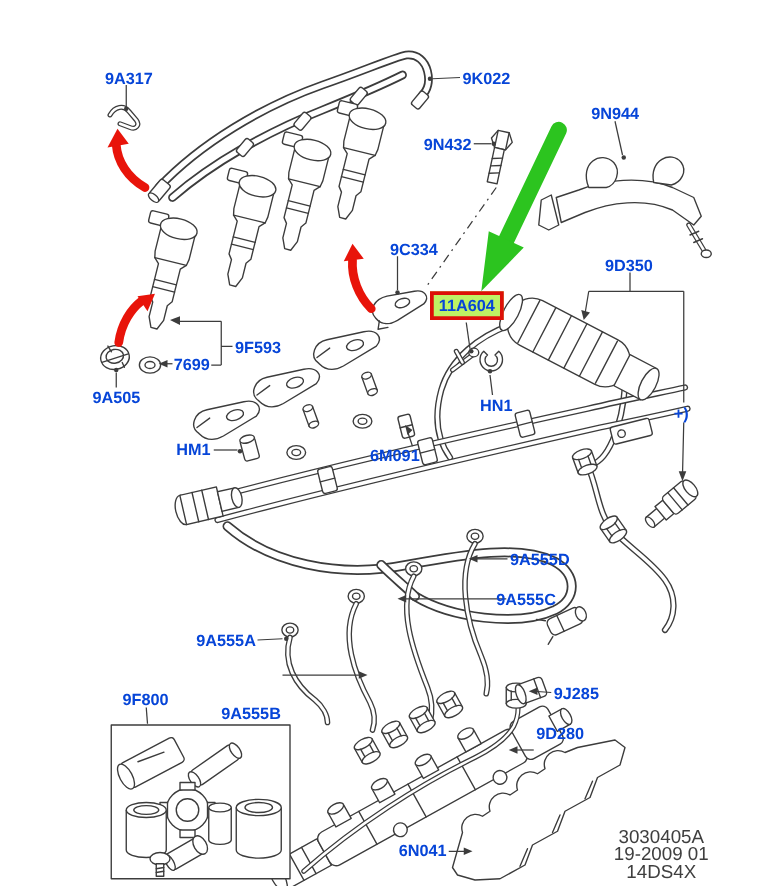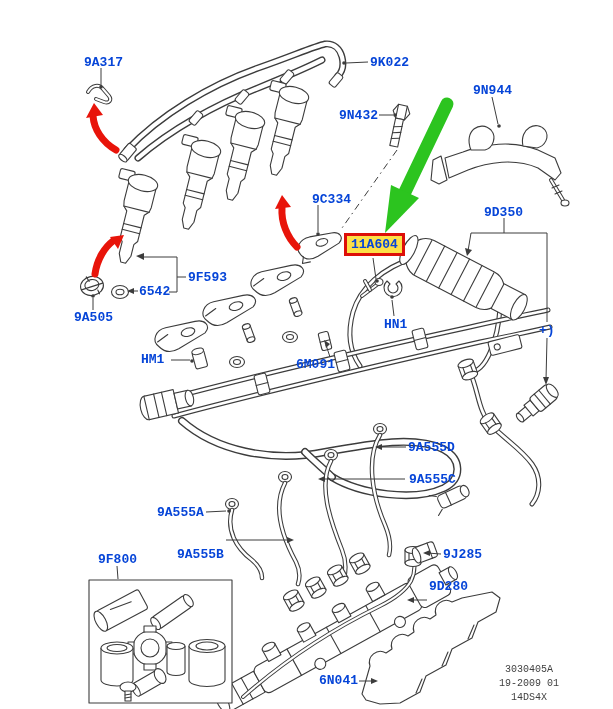--- a/index.html
+++ b/index.html
@@ -6,21 +6,21 @@
     --label-blue:#0645d8;
     --arrow-red:#e8140a;
     --arrow-green:#2cc41f;
     --highlight-box-red:#dd0f08;
     --line-gray:#3c3c3c;
     --doc-text:#3f3f3f;
     --background:#ffffff;
   }
   html,body{margin:0;padding:0;background:var(--background);}
   #stage{position:relative;width:613px;height:709px;background:var(--background);overflow:hidden;
-         font-family:Liberation Mono, monospace;}
+         font-family:Liberation Sans, sans-serif;}
   #lineart{position:absolute;left:0;top:0;}
   
   .ln{stroke:var(--line-gray);stroke-width:1.1;fill:none;stroke-linecap:round;stroke-linejoin:round;}
   .pt{stroke:var(--line-gray);stroke-width:1.1;fill:#fff;stroke-linejoin:round;}
   .to{stroke:var(--line-gray);fill:none;stroke-linecap:round;}
   .ti{stroke:#fff;fill:none;stroke-linecap:round;}
   .w8{stroke-width:8}.w52{stroke-width:5.2}
   .w7{stroke-width:7}.w42{stroke-width:4.2}
   .w5{stroke-width:5}.w28{stroke-width:2.8}
   .w45{stroke-width:4.5}.w24{stroke-width:2.4}
@@ -29,23 +29,23 @@
   .dash{stroke:var(--line-gray);stroke-width:1;fill:none;stroke-dasharray:7 4 1.5 4;}
   .dot{fill:var(--line-gray);stroke:none;}
   .ah{fill:var(--line-gray);stroke:none;}
   .rs{stroke:var(--arrow-red);stroke-width:7;fill:none;stroke-linecap:round;}
   .rh{fill:var(--arrow-red);stroke:none;}
   .gs{stroke:var(--arrow-green);stroke-width:13;fill:none;stroke-linecap:round;}
   .gh{fill:var(--arrow-green);stroke:none;}
   
   .plabel{position:absolute;font-weight:bold;font-size:13px;line-height:13px;
           color:var(--label-blue);white-space:nowrap;}
-  .boxed{border:3px solid var(--highlight-box-red);background:#fde047;padding:2px 4px 2px 4px;}
+  .boxed{border:3px solid var(--highlight-box-red);background:#bef264;padding:2px 4px 2px 4px;}
   .doc{position:absolute;left:479px;top:663px;width:100px;text-align:center;
-       font-size:10px;line-height:14px;color:var(--doc-text);font-weight:normal;}
+       font-size:15px;line-height:14px;color:var(--doc-text);font-weight:normal;}
 </style>
 </head>
 <body>
 
 <div id="stage">
 
 <svg id="lineart" width="613" height="709" viewBox="0 0 613 709">
   <defs>
     <g id="inj">
       <rect x="-25" y="-9" width="15" height="10" rx="2" class="pt"></rect>
@@ -444,30 +444,30 @@
 </svg>
 
 <div class="plabel" style="left:84px;top:56px">9A317</div>
 <div class="plabel" style="left:370px;top:56px">9K022</div>
 <div class="plabel" style="left:473px;top:84px">9N944</div>
 <div class="plabel" style="left:339px;top:109px">9N432</div>
 <div class="plabel" style="left:312px;top:193px">9C334</div>
 <div class="plabel" style="left:484px;top:206px">9D350</div>
 <div class="plabel boxed" style="left:344px;top:233px">11A604</div>
 <div class="plabel" style="left:188px;top:271px">9F593</div>
-<div class="plabel" style="left:139px;top:285px">6542</div>
+<div class="plabel" style="left:139px;top:285px">7699</div>
 <div class="plabel" style="left:74px;top:311px">9A505</div>
 <div class="plabel" style="left:384px;top:318px">HN1</div>
 <div class="plabel" style="left:539px;top:324px">+)</div>
 <div class="plabel" style="left:296px;top:358px">6M091</div>
 <div class="plabel" style="left:141px;top:353px">HM1</div>
 <div class="plabel" style="left:408px;top:441px">9A555D</div>
-<div class="plabel" style="left:409px;top:473px">9A555C</div>
+<div class="plabel" style="left:397px;top:473px">9A555C</div>
 <div class="plabel" style="left:157px;top:506px">9A555A</div>
-<div class="plabel" style="left:177px;top:548px">9A555B</div>
+<div class="plabel" style="left:177px;top:564px">9A555B</div>
 <div class="plabel" style="left:98px;top:553px">9F800</div>
 <div class="plabel" style="left:443px;top:548px">9J285</div>
 <div class="plabel" style="left:429px;top:580px">9D280</div>
 <div class="plabel" style="left:319px;top:674px">6N041</div>
 
 <div class="doc">
   <div>3030405A</div>
   <div>19-2009 01</div>
   <div>14DS4X</div>
 </div>

